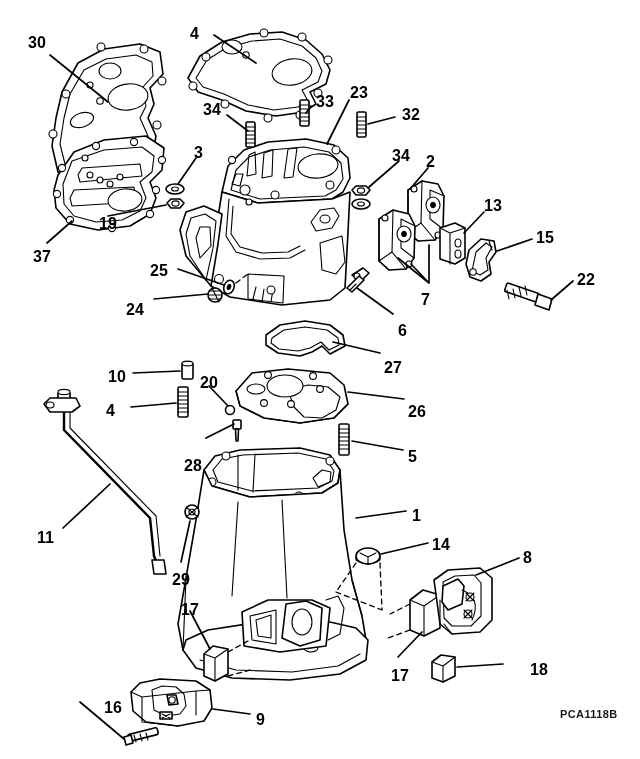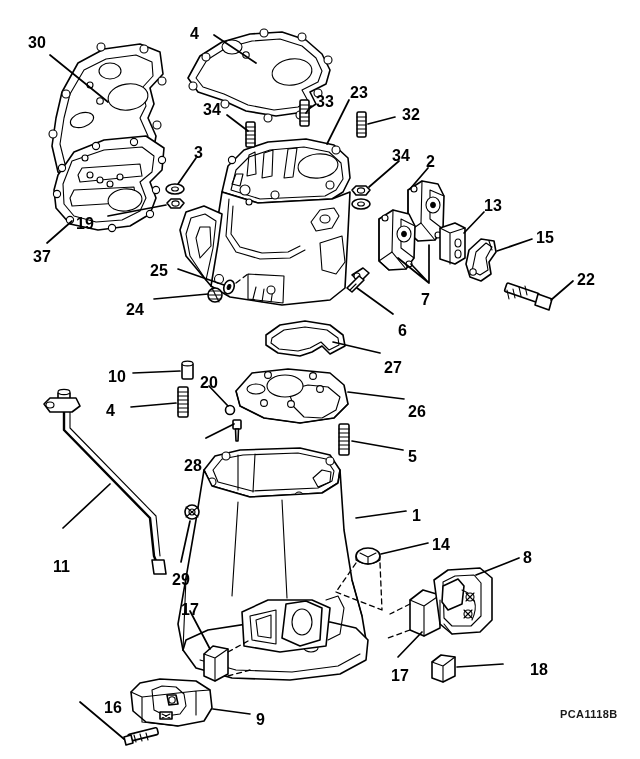--- a/index.html
+++ b/index.html
@@ -442,36 +442,36 @@
   <div class="cap" style="left:190px;top:24px;">4</div>
   <div class="cap" style="left:203px;top:100px;">34</div>
   <div class="cap" style="left:316px;top:92px;">33</div>
   <div class="cap" style="left:350px;top:83px;">23</div>
   <div class="cap" style="left:402px;top:105px;">32</div>
   <div class="cap" style="left:194px;top:143px;">3</div>
   <div class="cap" style="left:392px;top:146px;">34</div>
   <div class="cap" style="left:426px;top:152px;">2</div>
   <div class="cap" style="left:484px;top:196px;">13</div>
   <div class="cap" style="left:536px;top:228px;">15</div>
-  <div class="cap" style="left:76px;top:214px;">19</div>
+  <div class="cap" style="left:99px;top:214px;">19</div>
   <div class="cap" style="left:33px;top:247px;">37</div>
   <div class="cap" style="left:577px;top:270px;">22</div>
   <div class="cap" style="left:150px;top:261px;">25</div>
   <div class="cap" style="left:421px;top:290px;">7</div>
   <div class="cap" style="left:126px;top:300px;">24</div>
   <div class="cap" style="left:398px;top:321px;">6</div>
   <div class="cap" style="left:384px;top:358px;">27</div>
   <div class="cap" style="left:108px;top:367px;">10</div>
   <div class="cap" style="left:200px;top:373px;">20</div>
   <div class="cap" style="left:408px;top:402px;">26</div>
   <div class="cap" style="left:106px;top:401px;">4</div>
   <div class="cap" style="left:184px;top:440px;margin-top:16px;">28</div>
   <div class="cap" style="left:408px;top:447px;">5</div>
   <div class="cap" style="left:412px;top:506px;">1</div>
-  <div class="cap" style="left:37px;top:557px;margin-left:16px;">11</div>
+  <div class="cap" style="left:37px;top:528px;">11</div>
   <div class="cap" style="left:432px;top:535px;">14</div>
   <div class="cap" style="left:523px;top:548px;">8</div>
   <div class="cap" style="left:172px;top:570px;">29</div>
   <div class="cap" style="left:181px;top:600px;">17</div>
   <div class="cap" style="left:391px;top:666px;">17</div>
   <div class="cap" style="left:530px;top:660px;">18</div>
   <div class="cap" style="left:56px;top:698px;margin-left:48px;">16</div>
   <div class="cap" style="left:256px;top:710px;">9</div>
 
   <div class="code" style="left:560px;top:708px;">PCA1118B</div>

